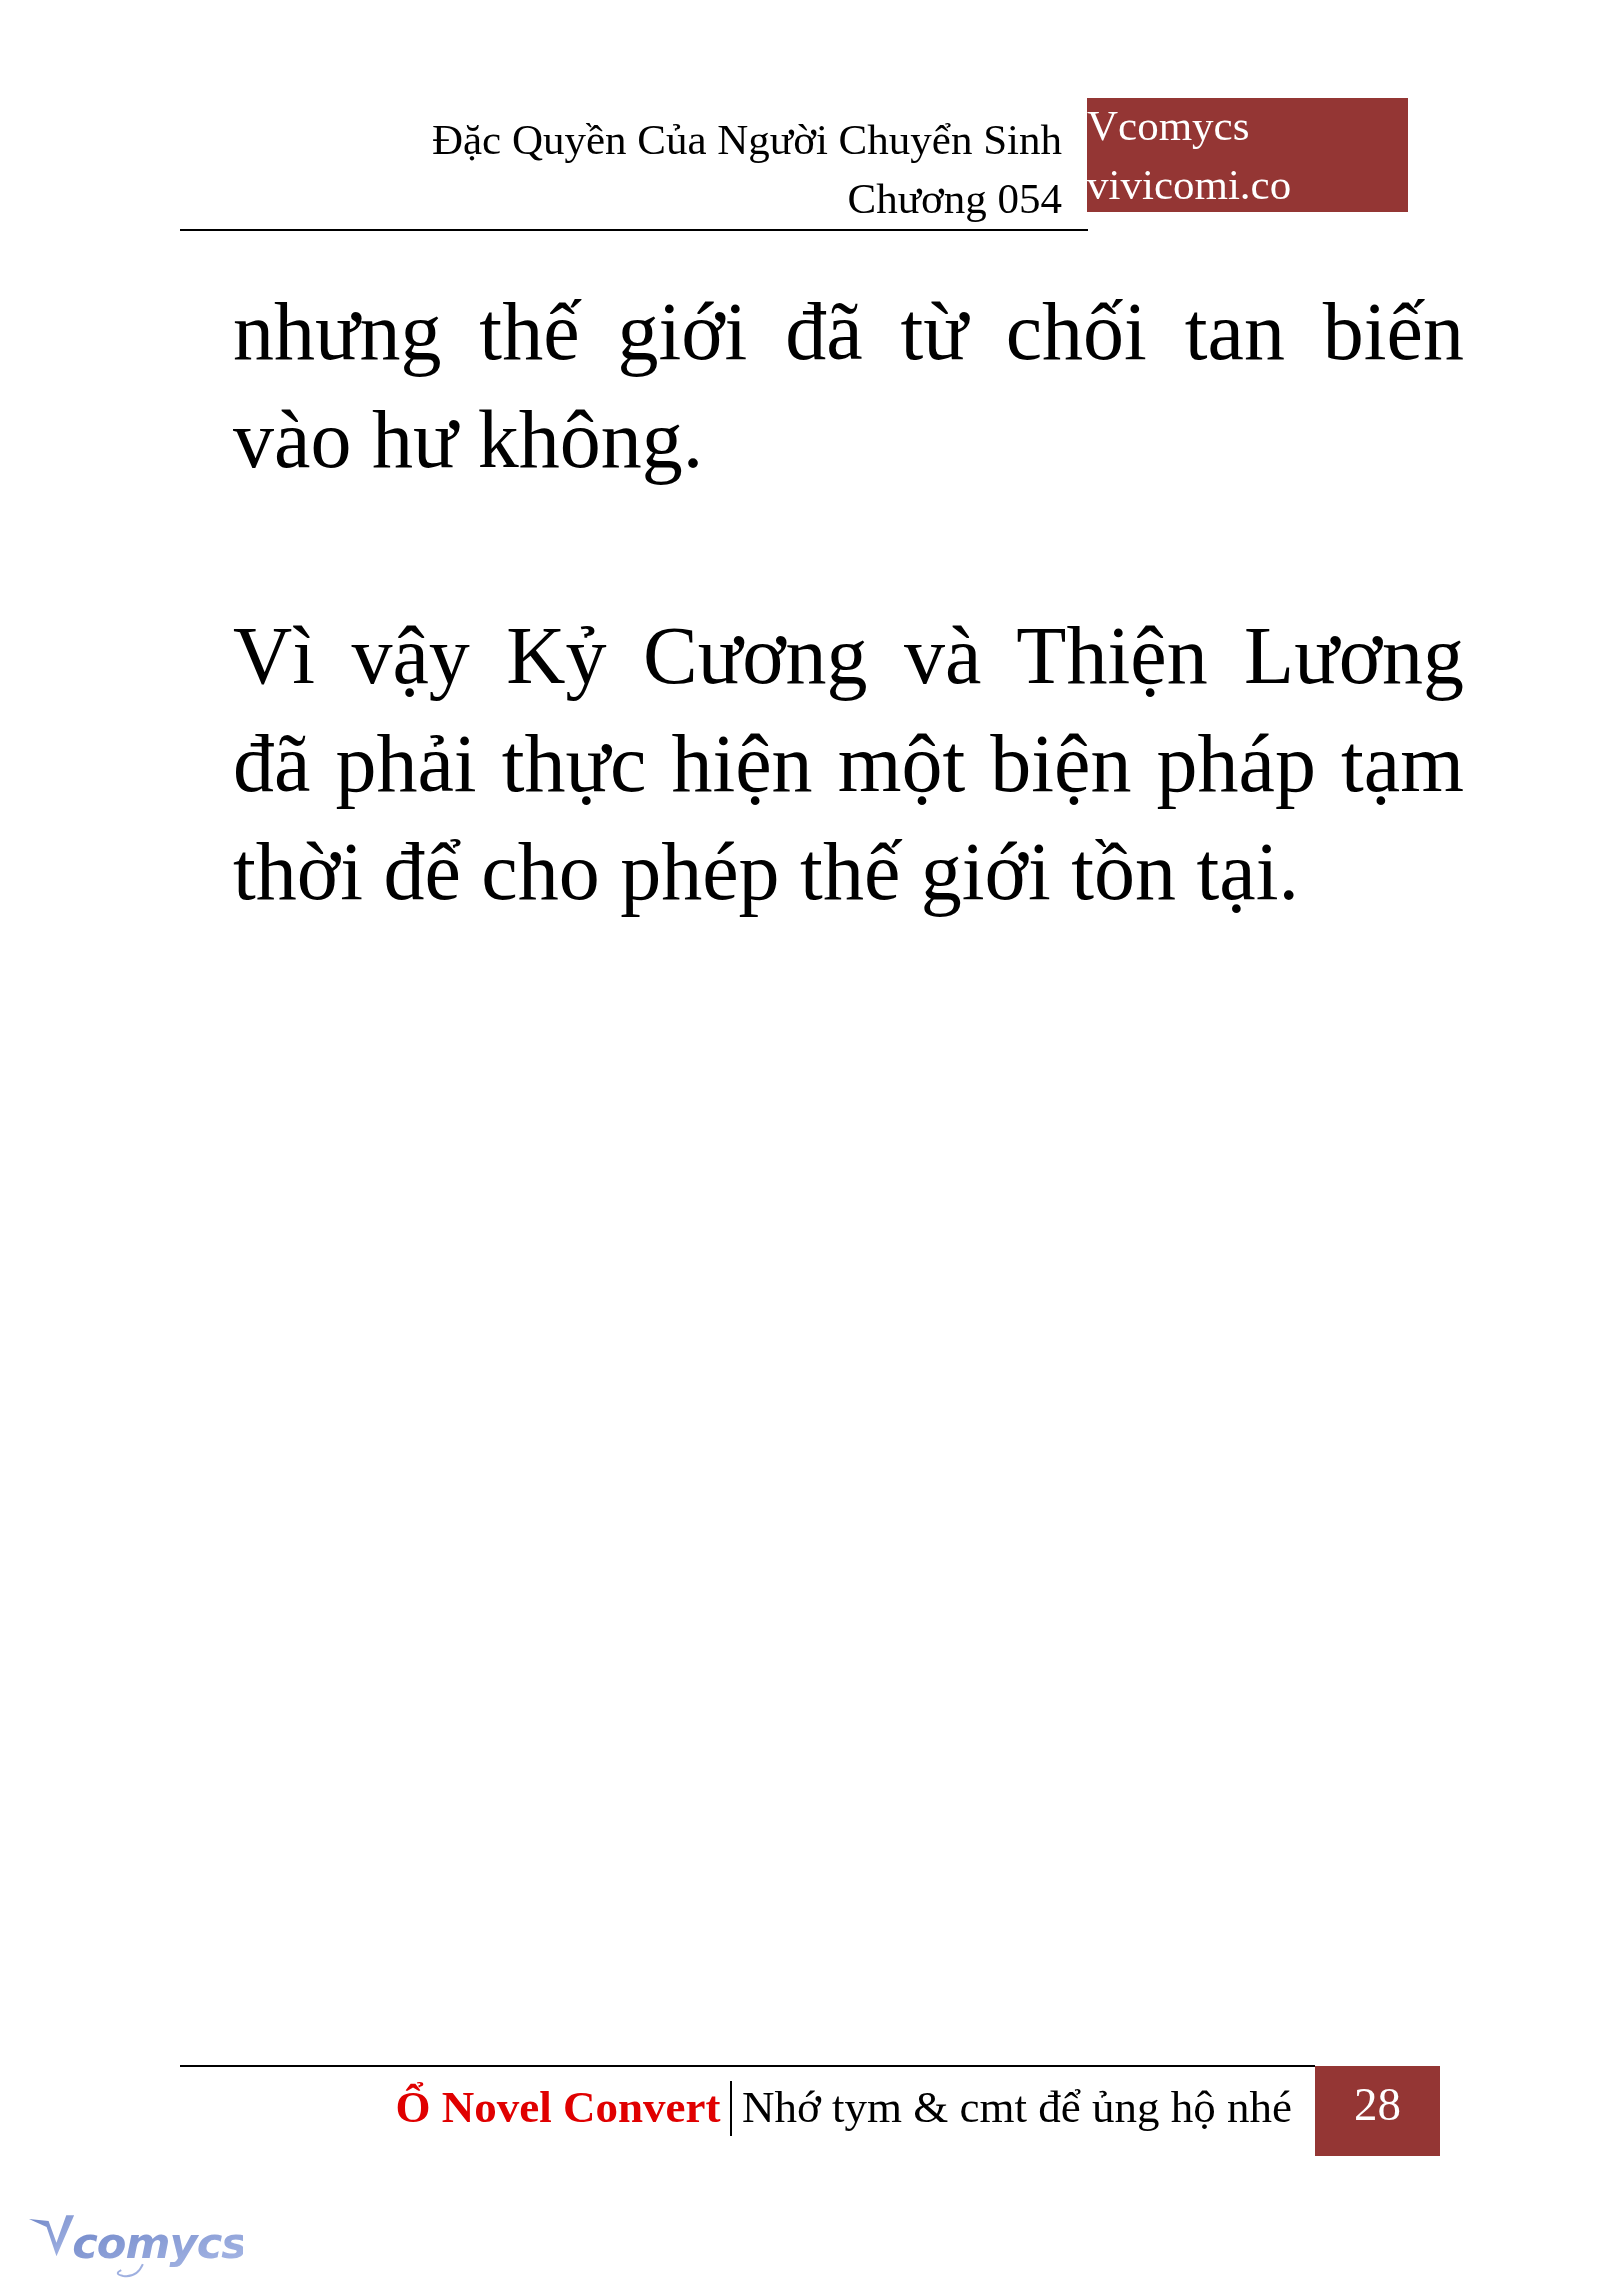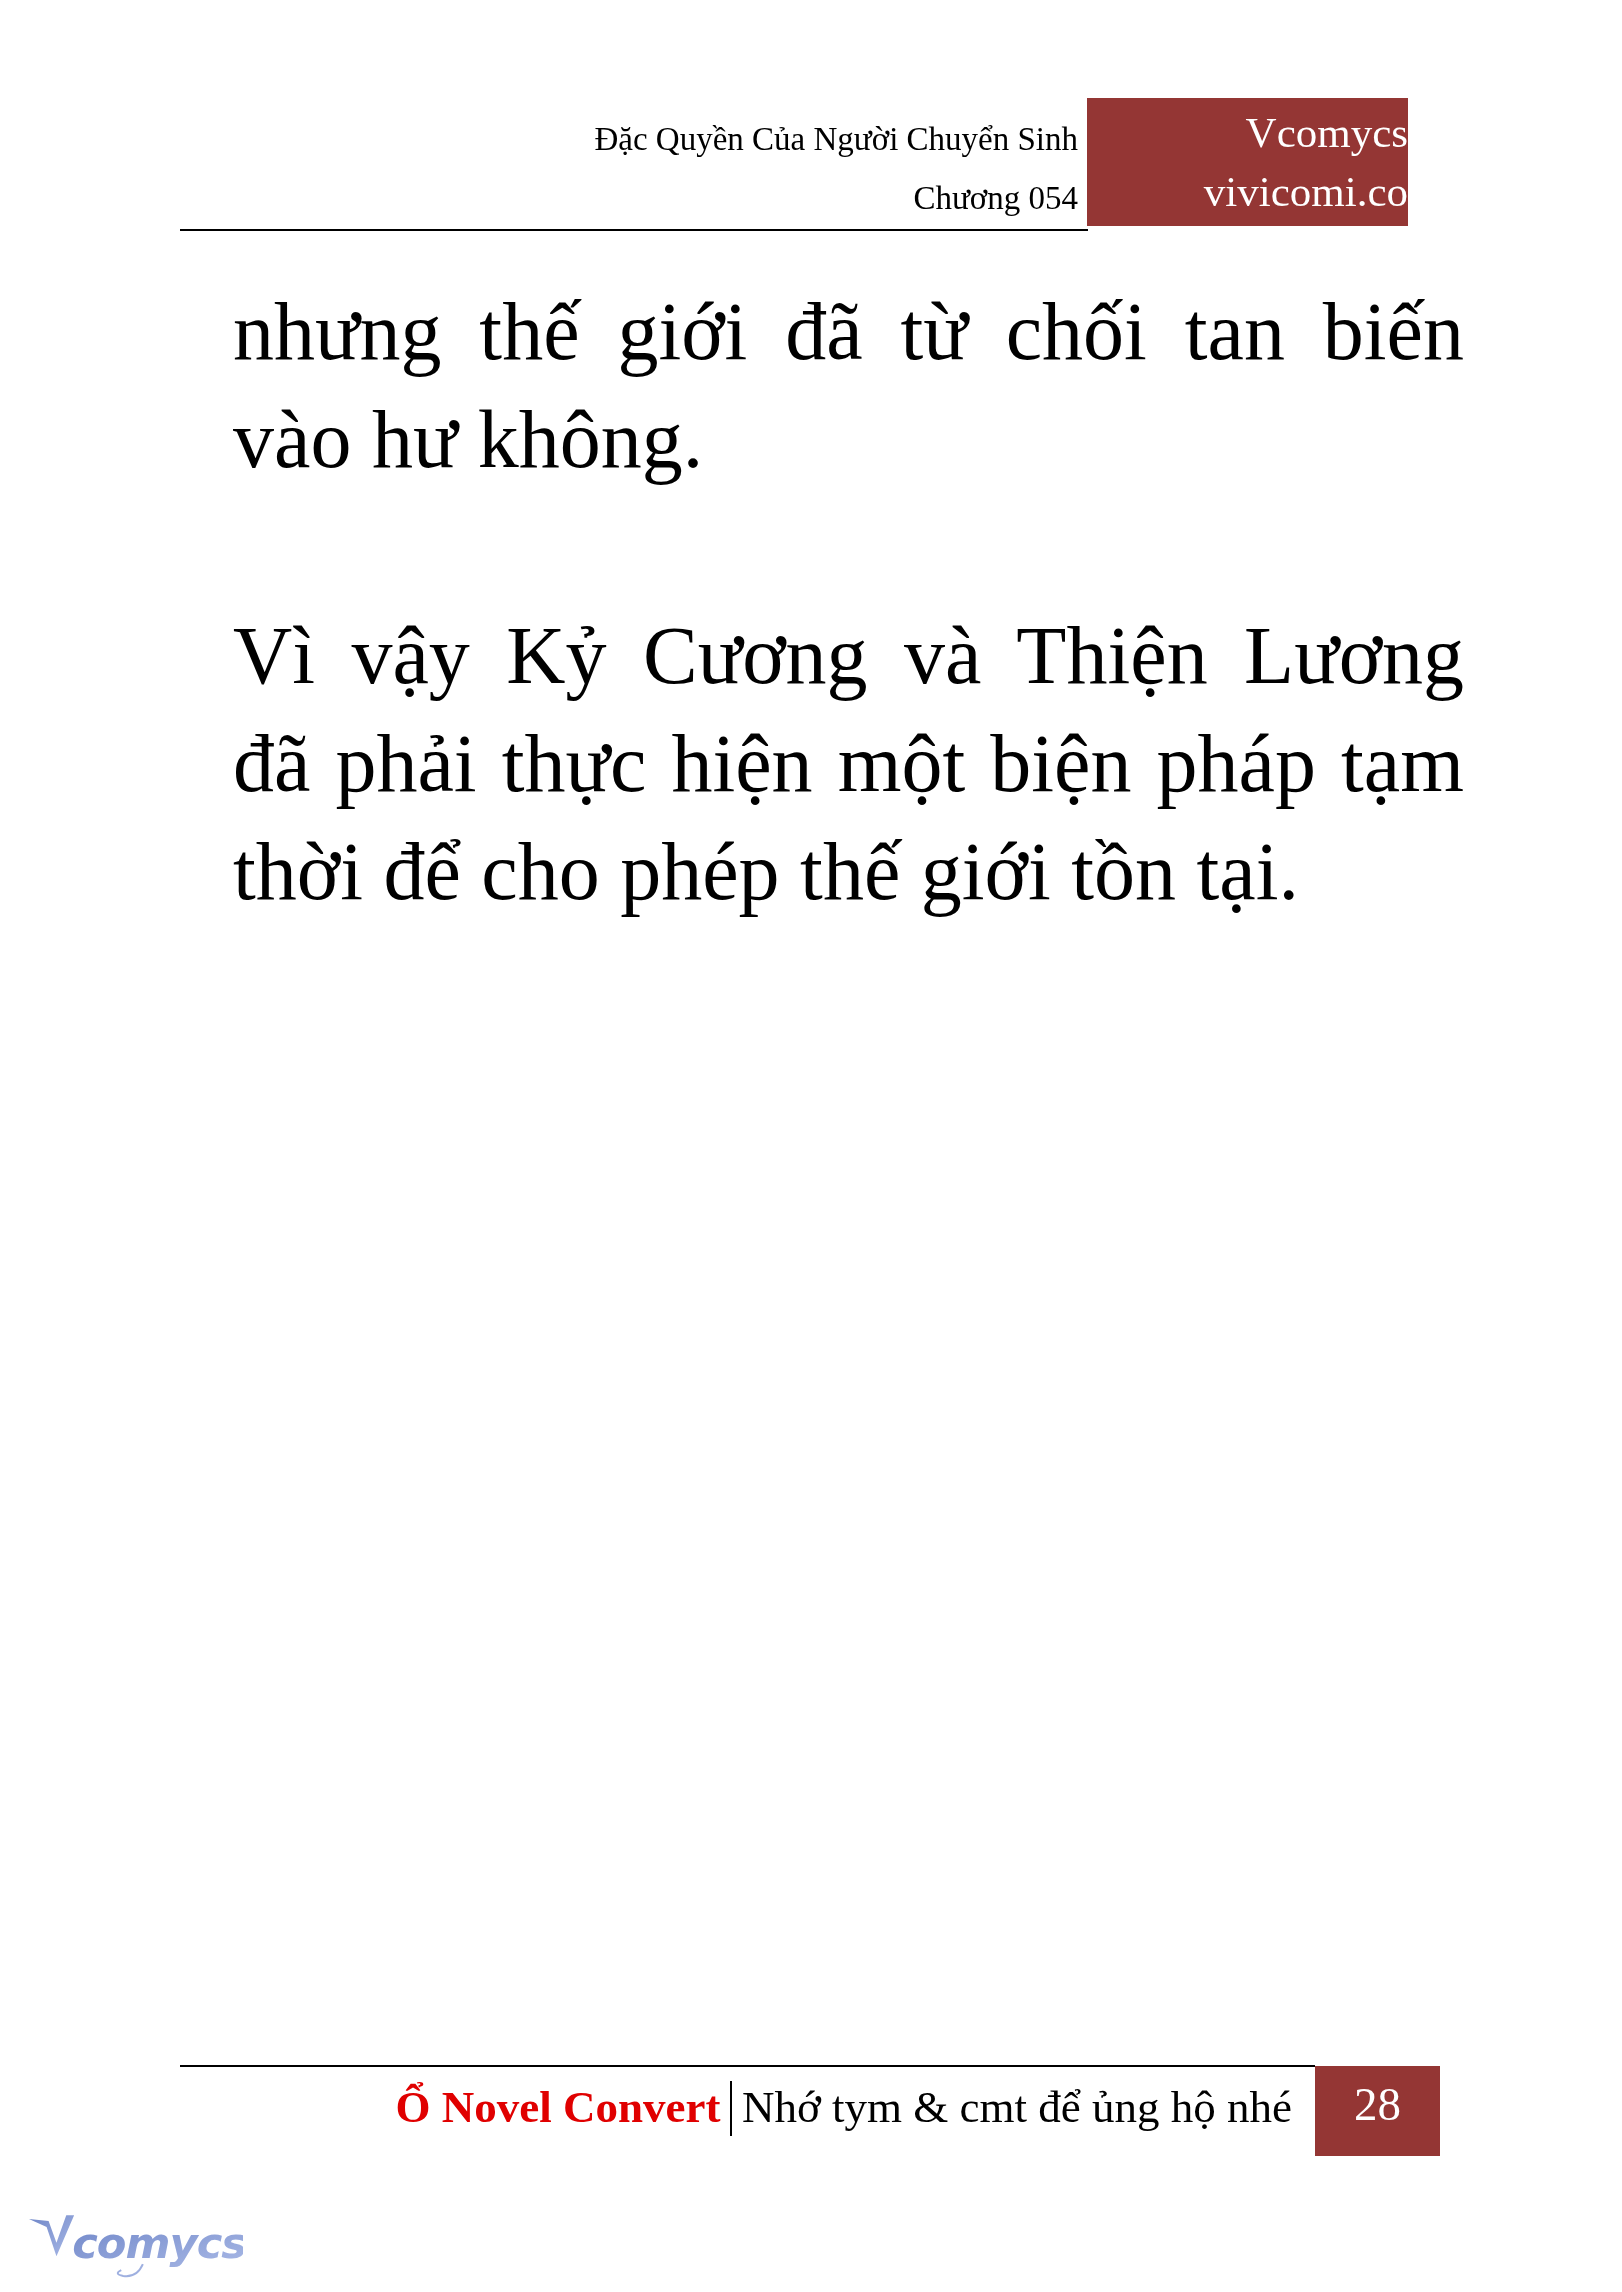--- a/index.html
+++ b/index.html
@@ -1,20 +1,20 @@
 <!DOCTYPE html>
 <html><head>
 <meta charset="utf-8">
 <style>
   html, body { margin: 0; padding: 0; background: #ffffff; }
   body { width: 1622px; height: 2293px; position: relative; overflow: hidden; font-family: "Liberation Serif", serif; color: #000; }
-  .header-title { position: absolute; right: 544px; top: 110px; text-align: right; font-size: 33px; line-height: 59px; white-space: nowrap; }
+  .header-title { position: absolute; right: 560px; top: 110px; text-align: right; font-size: 43px; line-height: 59px; white-space: nowrap; }
   .header-title div { display: block; }
   .header-rule { position: absolute; left: 180px; top: 229px; width: 908px; height: 2px; background: #000; }
-  .brand-box { position: absolute; left: 1087px; top: 98px; width: 321px; height: 128px; background: #943634; color: #fff; text-align: right; font-size: 43px; line-height: 59px; display: flex; flex-direction: column; justify-content: center; }
+  .brand-box { position: absolute; left: 1087px; top: 98px; width: 321px; height: 114px; background: #943634; color: #fff; text-align: left; font-size: 43px; line-height: 59px; display: flex; flex-direction: column; justify-content: center; }
   .body-text { position: absolute; left: 196px; top: 278px; width: 1231px; font-size: 82px; line-height: 108px; margin-left: 37px; }
   .body-text p { margin: 0 0 108px 0; text-align: justify; text-align-last: left; }
   .footer-rule { position: absolute; left: 180px; top: 2065px; width: 1135px; height: 2px; background: #000; }
   .footer-text { position: absolute; right: 330px; top: 2080px; font-size: 45px; line-height: 55px; white-space: nowrap; }
   .footer-brand { color: #e00000; font-weight: bold; }
   .footer-sep { display: inline-block; width: 2px; height: 55px; background: #000; vertical-align: -13.7px; margin: 0 9.8px; }
   .page-box { position: absolute; left: 1315px; top: 2066px; width: 125px; height: 90px; background: #943634; color: #fff; font-size: 47px; line-height: 77px; text-align: center; }
   .watermark { position: absolute; left: 27.4px; top: 2213px; width: 216px; height: 73px; }
 </style>
 </head>

